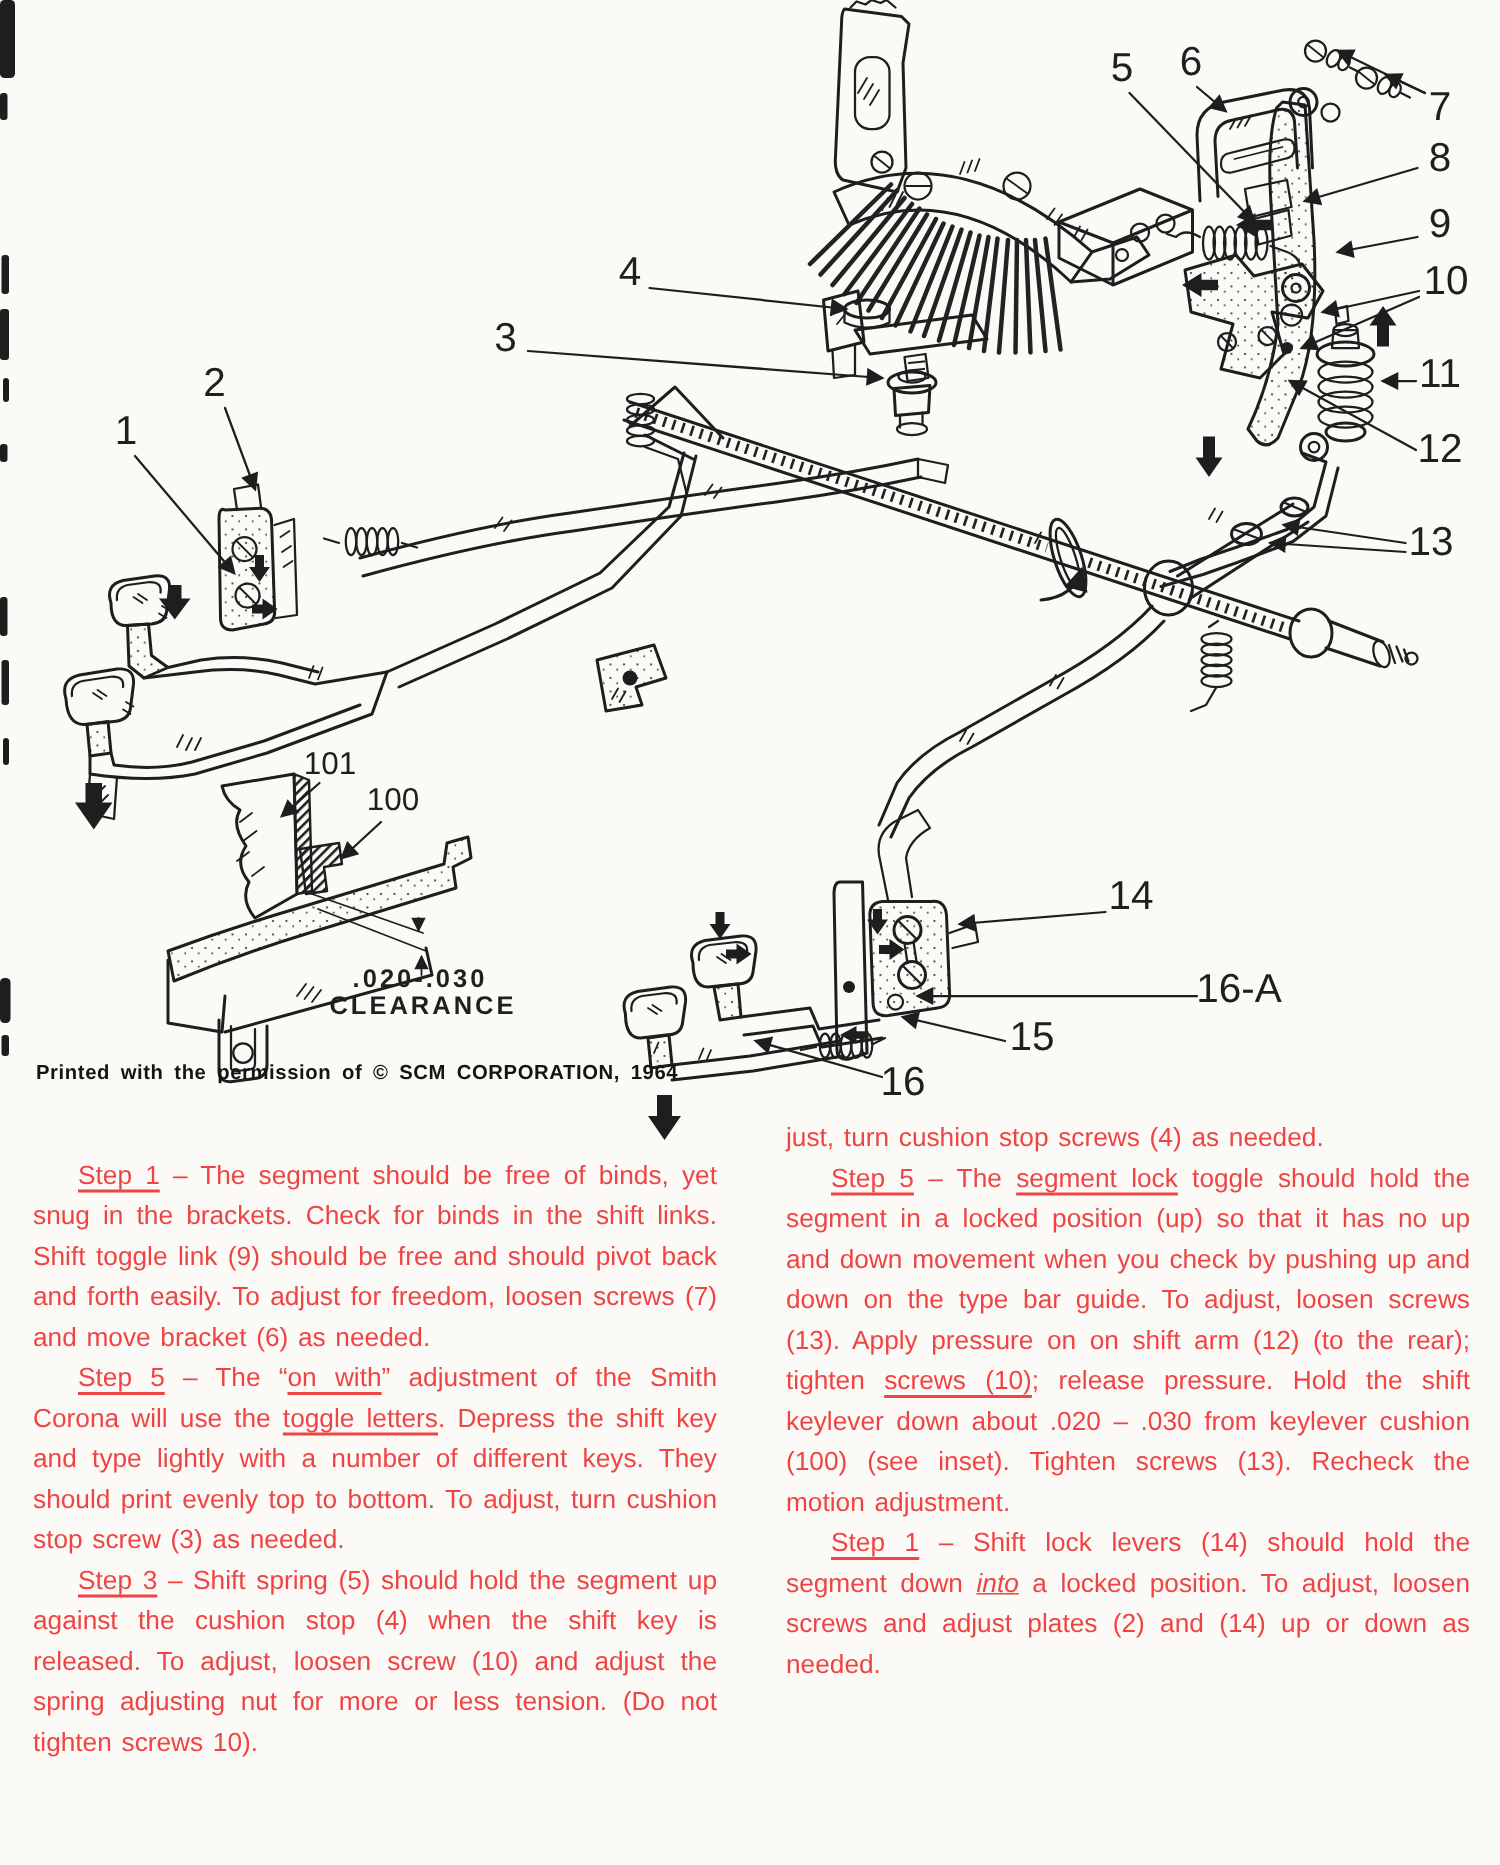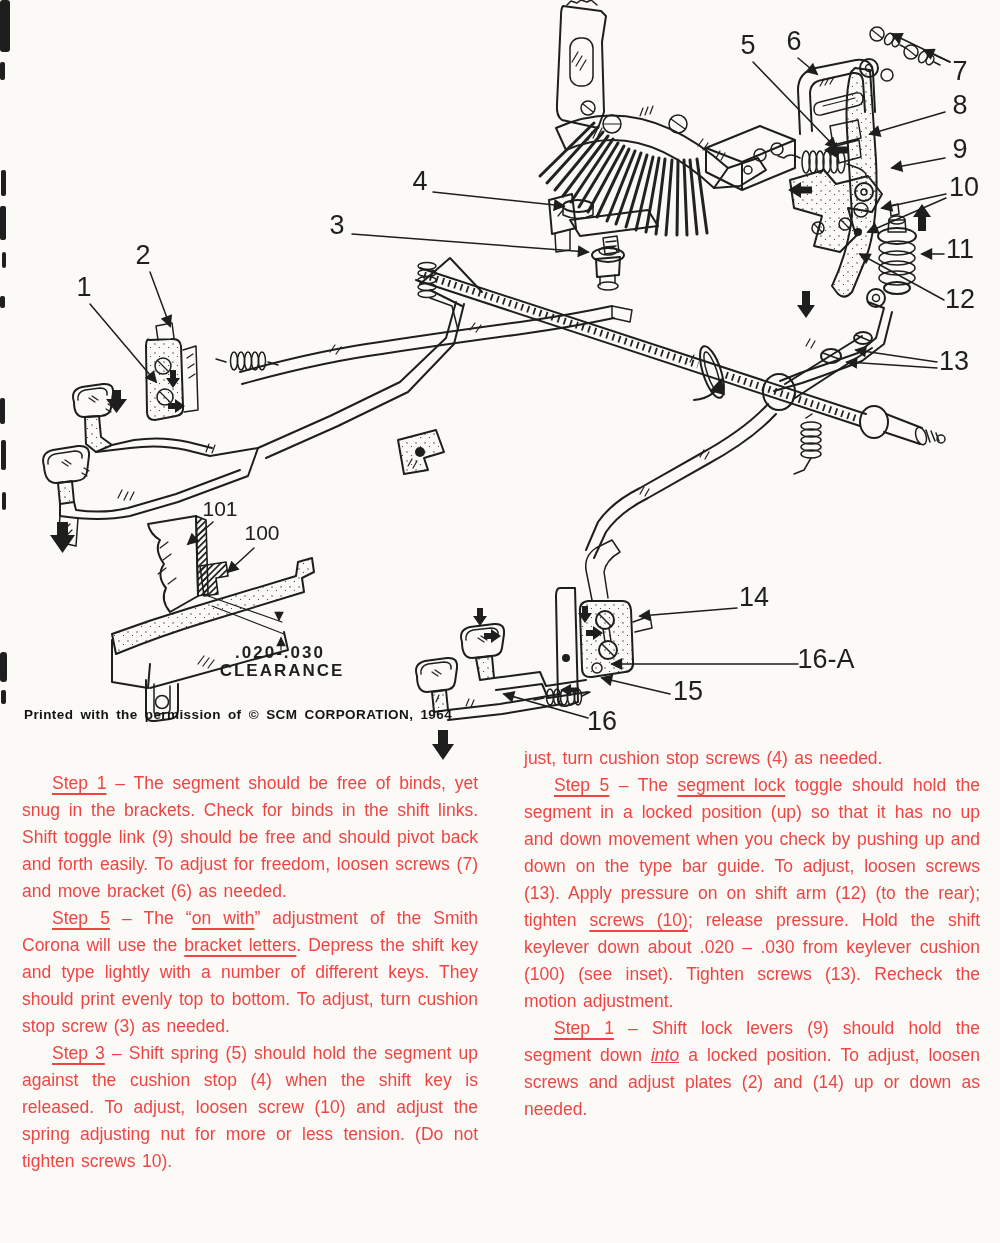--- a/index.html
+++ b/index.html
@@ -383,23 +383,23 @@
       <text class="callout-sm" x="262" y="540" text-anchor="middle">100</text>
       <path class="ln15" d="M254,548 L228,572" marker-end="url(#ah)"></path>
     </g>
   </svg>
 
   <div class="caption">Printed with the permission of © SCM CORPORATION, 1964</div>
 
   <div class="columns">
     <div class="col col-left">
         <p class="indent"><span class="u">Step 1</span><span> – The segment should be free of binds, yet snug in the brackets. Check for binds in the shift links. Shift toggle link (9) should be free and should pivot back and forth easily. To adjust for freedom, loosen screws (7) and move bracket (6) as needed.</span></p>
-        <p class="indent"><span class="u">Step 5</span><span> – The “</span><span class="u">on with</span><span>” adjustment of the Smith Corona will use the </span><span class="u">bracket letters</span><span>. Depress the shift key and type lightly with a number of different keys. They should print evenly top to bottom. To adjust, turn cushion stop screw (3) as needed.</span></p>
+        <p class="indent"><span class="u">Step 5</span><span> – The “</span><span class="u">on with</span><span>” adjustment of the Smith Corona will use the </span><span class="u">toggle letters</span><span>. Depress the shift key and type lightly with a number of different keys. They should print evenly top to bottom. To adjust, turn cushion stop screw (3) as needed.</span></p>
         <p class="indent"><span class="u">Step 3</span><span> – Shift spring (5) should hold the segment up against the cushion stop (4) when the shift key is released. To adjust, loosen screw (10) and adjust the spring adjusting nut for more or less tension. (Do not tighten screws 10).</span></p>
       </div>
     <div class="col col-right">
         <p class=""><span>just, turn cushion stop screws (4) as needed.</span></p>
         <p class="indent"><span class="u">Step 5</span><span> – The </span><span class="u">segment lock</span><span> toggle should hold the segment in a locked position (up) so that it has no up and down movement when you check by pushing up and down on the type bar guide. To adjust, loosen screws (13). Apply pressure on on shift arm (12) (to the rear); tighten </span><span class="u">screws (10)</span><span>; release pressure. Hold the shift keylever down about .020 – .030 from keylever cushion (100) (see inset). Tighten screws (13). Recheck the motion adjustment.</span></p>
-        <p class="indent"><span class="u">Step 1</span><span> – Shift lock levers (9) should hold the segment down </span><span class="i">into</span><span> a locked position. To adjust, loosen screws and adjust plates (2) and (14) up or down as needed.</span></p>
+        <p class="indent"><span class="u">Step 1</span><span> – Shift lock levers (14) should hold the segment down </span><span class="i">into</span><span> a locked position. To adjust, loosen screws and adjust plates (2) and (14) up or down as needed.</span></p>
       </div>
   </div>
 
 </div>
 
 </body></html>

